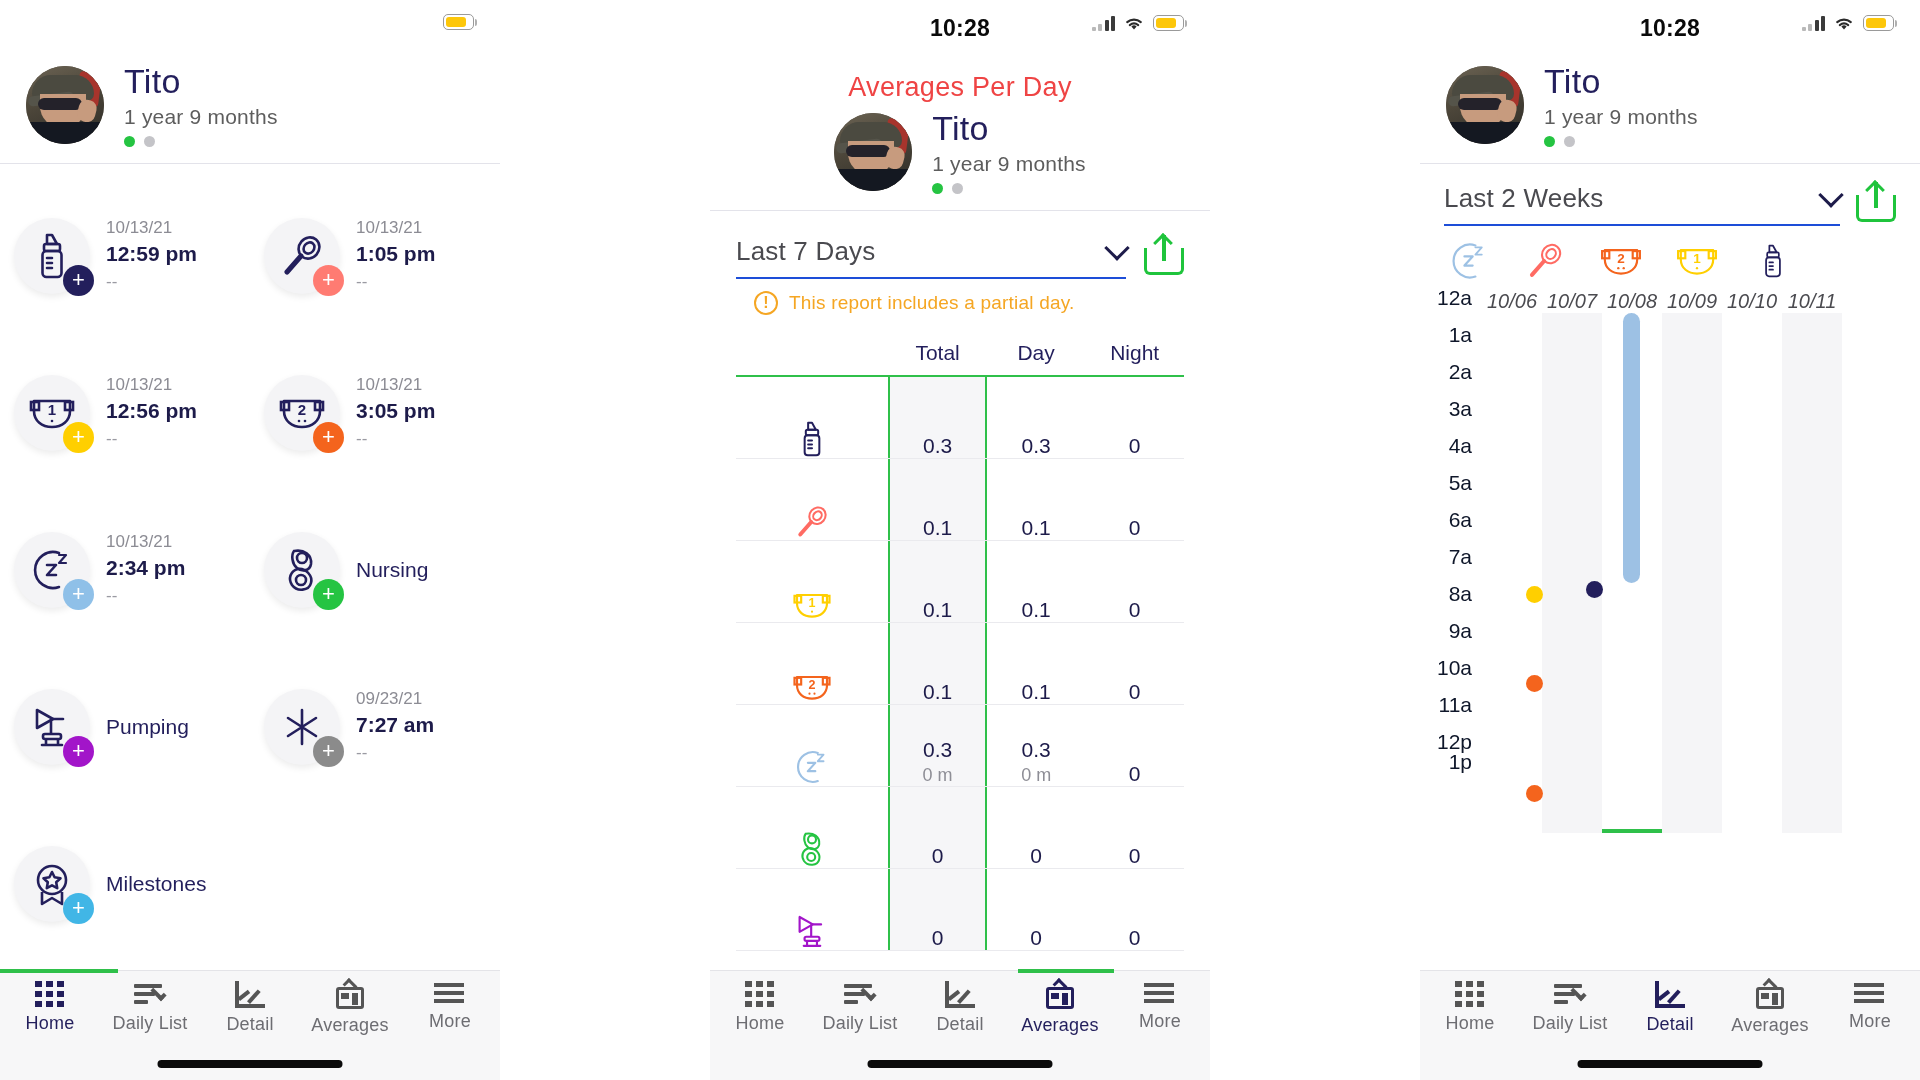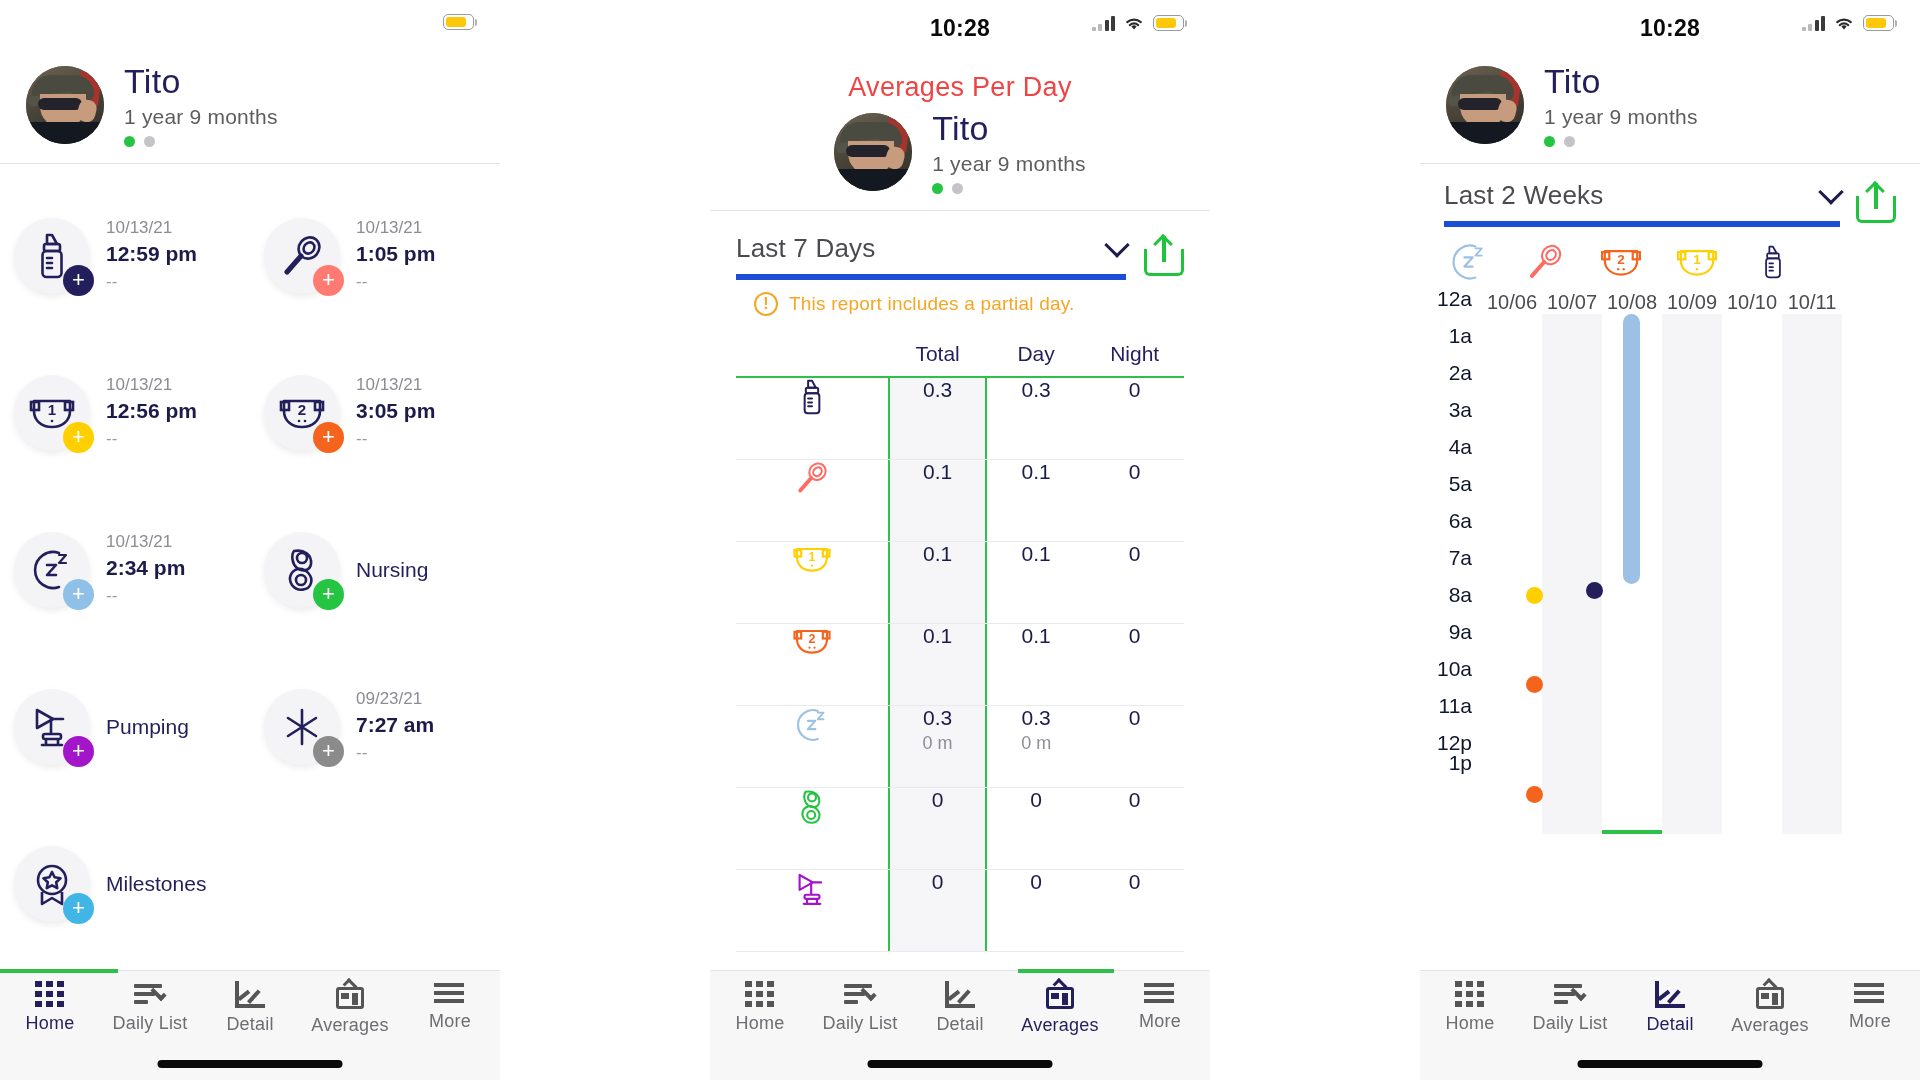--- a/index.html
+++ b/index.html
@@ -116,21 +116,21 @@
   .tab.active .ic-avg .box{border-color:#231f5c;} .tab.active .ic-avg .roof{border-color:#231f5c;}
   .tab.active .ic-avg .b1,.tab.active .ic-avg .b2{background:#231f5c;}
   .ic-more { width: 32px; height: 24px; position: relative; }
   .ic-more i { position:absolute; left:0; width:30px; height:4px; background:#555; }
   .ic-more i:nth-child(1){top:2px;} .ic-more i:nth-child(2){top:10px;} .ic-more i:nth-child(3){top:18px;}
 
   
   .screen-title { text-align: center; font-size: 27px; color: #ef4444; margin-top: 16px; letter-spacing:.3px; }
   .p2-profile { justify-content: center; }
   .range-row { display: flex; align-items: flex-end; gap: 18px; padding: 22px 26px 0 26px; }
-  .range-select { flex: 1; border-bottom: 6px solid #1d4ed8; padding-bottom: 10px;
+  .range-select { flex: 1; border-bottom: 2px solid #1d4ed8; padding-bottom: 10px;
     display: flex; align-items: center; justify-content: space-between; }
   .range-label { font-size: 26px; color: #4a4a4f; letter-spacing: .2px; }
   .chev { width: 18px; height: 18px; border-right: 3px solid #1d1b4a; border-bottom: 3px solid #1d1b4a;
     transform: rotate(45deg); margin-bottom: 6px; }
   .share-btn { width: 40px; height: 42px; position: relative; flex: none; margin-bottom: 4px; }
   .share-btn .tray { position: absolute; left: 0; bottom: 0; width: 40px; height: 27px;
     border: 3.5px solid #1fc43c; border-top: none; border-radius: 0 0 6px 6px; }
   .share-btn .stem { position: absolute; left: 18px; top: 2px; width: 3.5px; height: 26px; background: #1fc43c; }
   .share-btn .arw { position: absolute; left: 12px; top: 3px; width: 14px; height: 14px;
     border-left: 3.5px solid #1fc43c; border-top: 3.5px solid #1fc43c; transform: rotate(45deg); }
@@ -139,32 +139,32 @@
     color: #f5a623; font-size: 16px; line-height: 20px; text-align: center; font-weight: bold; flex: none; }
   .warn .wt { font-size: 19px; color: #f5a623; letter-spacing: .2px; }
 
   
   .tbl { margin: 26px 26px 0 26px; }
   .thead { display: flex; font-size: 21px; color: #231f5c; padding-bottom: 10px; }
   .thead div { text-align: center; }
   .c-icon { width: 34%; } .c-total { width: 22%; } .c-day { width: 22%; } .c-night { width: 22%; }
   .tbody { border-top: 2.5px solid #2fc04a; }
   .trow { display: flex; align-items: stretch; height: 82px; border-bottom: 1px solid #eaeaee; }
-  .trow > div { display: flex; align-items: center; justify-content: flex-start; flex-direction: column; }
+  .trow > div { display: flex; align-items: center; justify-content: flex-end; flex-direction: column; }
   .trow .c-total { background: #f6f6f8; border-left: 2.5px solid #2fc04a; border-right: 2.5px solid #2fc04a; }
   .cellval { font-size: 21px; color: #1d1b4a; }
   .cellsub { font-size: 18px; color: #8e8e96; margin-top: 3px; }
 
   
   .p3-range { display: flex; align-items: flex-end; gap: 16px; padding: 16px 24px 0 24px; }
   .legend-row { display: flex; gap: 30px; padding: 12px 0 0 26px; align-items: center; }
   .legend-ic { width: 46px; height: 46px; display: flex; align-items: center; justify-content: center; }
 
   .chartwrap { position: relative; margin-top: 6px; padding-left: 0; }
-  .dates { display: flex; margin-left: 62px; }
+  .dates { display: flex; margin-left: 62px; font-style: italic; }
   .dates span { width: 60px; text-align: center; font-size: 20px; color: #4b4b50; }
   .chart { position: relative; margin-left: 62px; height: 520px; overflow: hidden; }
   .chart .col { position: absolute; top: 0; bottom: 0; width: 60px; }
   .chart .col.alt { background: #f5f5f7; }
   .ylabels { position: absolute; left: 0; top: 0; width: 58px; }
   .ylabels span { position: absolute; right: 6px; font-size: 21px; color: #0f172a; transform: translateY(-50%); }
   .bar { position: absolute; width: 17px; border-radius: 9px; background: #9dc1e4; }
   .dot { position: absolute; width: 17px; height: 17px; border-radius: 50%; }
   .greenline { position: absolute; bottom: 0; height: 4px; background: #2fc04a; }
 </style>

